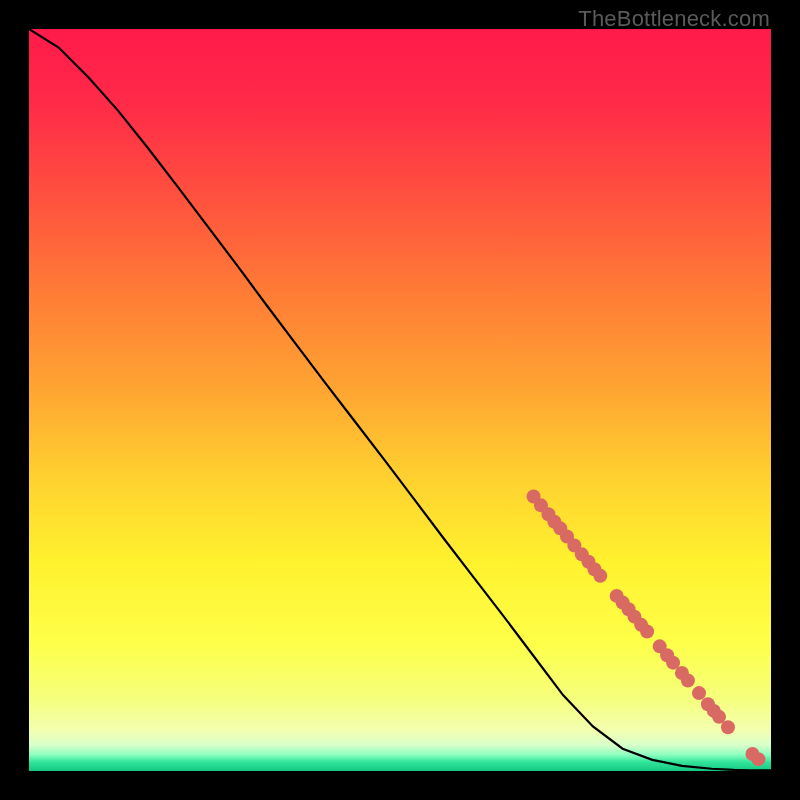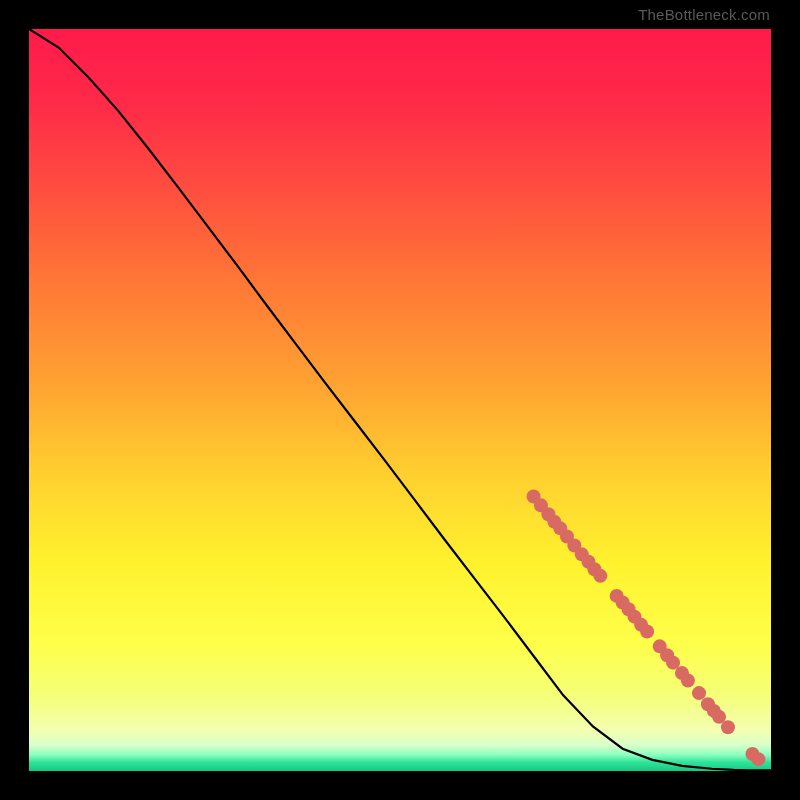--- a/index.html
+++ b/index.html
@@ -25,21 +25,21 @@
     top: 29px;
     width: 742px;
     height: 742px;
     overflow: hidden;
   }
   .watermark {
     position: absolute;
     top: 6px;
     right: 30px;
     color: #5a5a5a;
-    font-size: 15px;
+    font-size: 22px;
     font-weight: 500;
     letter-spacing: 0.2px;
   }
   svg {
     display: block;
   }
 </style>
 </head>
 <body>
 

